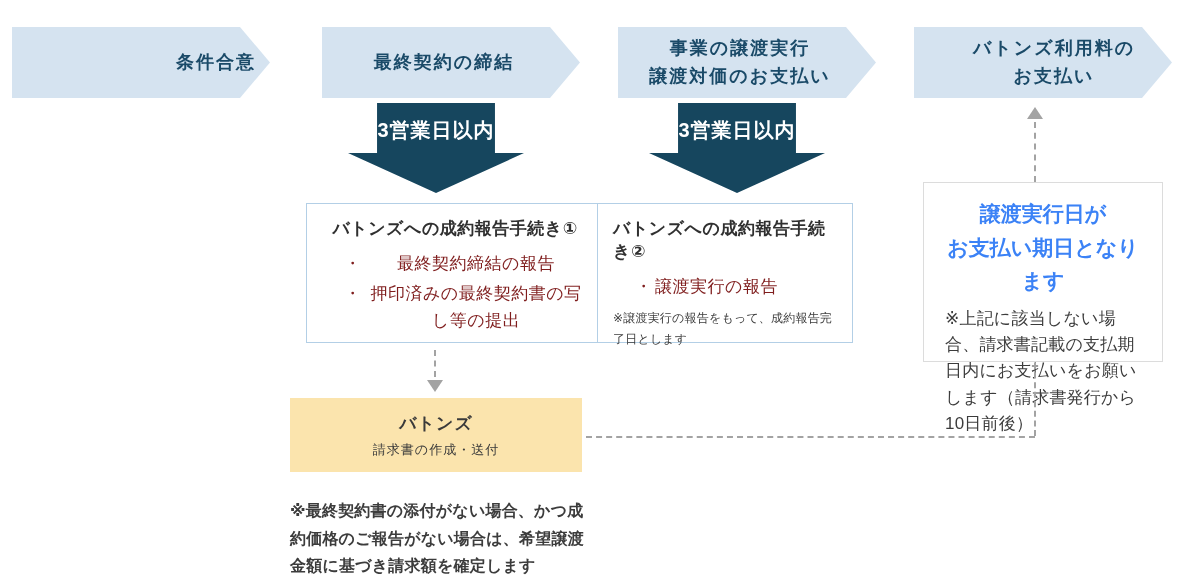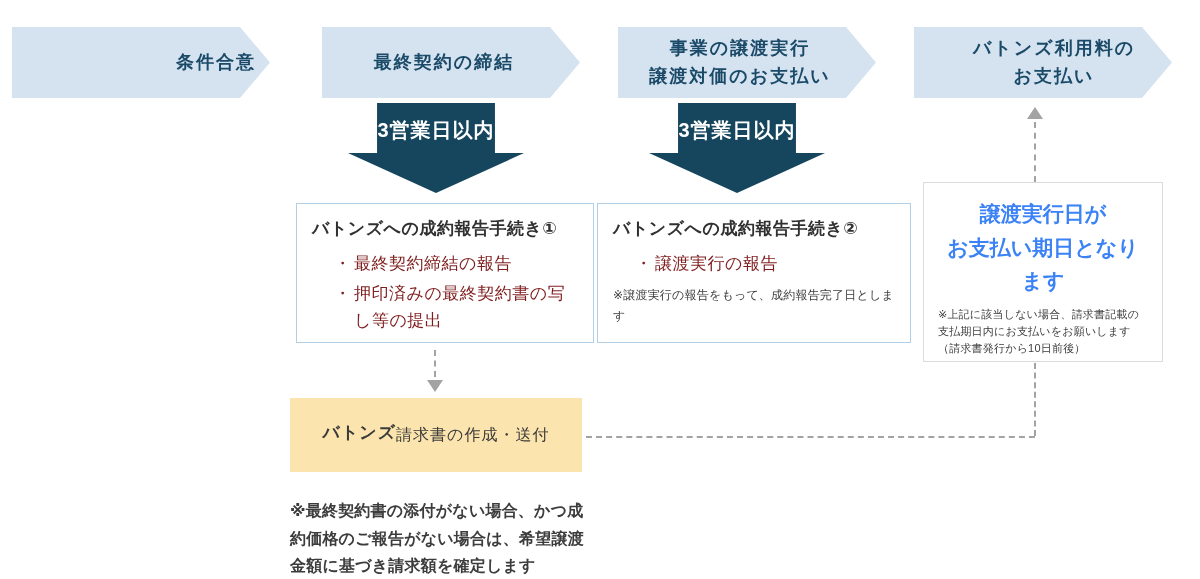--- a/index.html
+++ b/index.html
@@ -49,30 +49,30 @@
   .box-note{font-size:12px;line-height:1.7;color:#3c3c3c;margin:8px 0 0 0;letter-spacing:.2px;}
   
   .payment-box{
     position:absolute;left:923px;top:182px;width:240px;height:180px;box-sizing:border-box;
     background:#ffffff;border:1px solid var(--box-border-gray,#dcdcdc);
     padding:14px 13px;
   }
   .payment-box .box-title{
     font-size:21px;font-weight:bold;color:#3b82f6;text-align:center;line-height:1.6;margin:0 0 8px 0;
   }
-  .payment-box .box-note{font-size:11px;line-height:1.55;margin:1px;}
+  .payment-box .box-note{font-size:17px;line-height:1.55;margin:8px;}
   
   .invoice-box{
     position:absolute;left:290px;top:398px;width:292px;height:74px;
     background:var(--yellow-bg,#fbe4ad);
-    display:flex;align-items:center;justify-content:center;
+    display:flex;flex-direction:column;align-items:center;justify-content:center;
     color:#3a3a3a;
   }
   .invoice-box .invoice-title{font-size:17px;font-weight:bold;letter-spacing:1px;margin-bottom:6px;}
-  .invoice-box .invoice-subtitle{font-size:16px;letter-spacing:1px;}
+  .invoice-box .invoice-subtitle{font-size:13px;letter-spacing:1px;}
   
   .footnote{
     position:absolute;left:290px;top:481px;width:302px;
     font-size:16px;line-height:1.72;color:#3c3c3c;letter-spacing:.2px;font-weight:bold;
   }
   
   .dash-v{position:absolute;width:0;border-left:2px dashed var(--dash,#a3a3a3);}
   .dash-h{position:absolute;height:0;border-top:2px dashed var(--dash,#a3a3a3);}
   .arrowhead-down{
     position:absolute;width:0;height:0;
@@ -107,29 +107,29 @@
     <span class="chevron-line">お支払い</span>
   </div>
 
   <div class="deadline-arrow" style="left:348px;">
     <span>3営業日以内</span>
   </div>
   <div class="deadline-arrow" style="left:649px;">
     <span>3営業日以内</span>
   </div>
 
-  <div class="report-box" style="left:296px;width:298px;">
+  <div class="report-box" style="left:306px;width:298px;text-align:center;">
     <p class="box-title">バトンズへの成約報告手続き①</p>
     <ul class="bullet-list">
       <li>最終契約締結の報告</li>
       <li>押印済みの最終契約書の写し等の提出</li>
     </ul>
   </div>
 
-  <div class="report-box" style="left:597px;width:314px;">
+  <div class="report-box" style="left:597px;width:256px;">
     <p class="box-title">バトンズへの成約報告手続き②</p>
     <ul class="bullet-list">
       <li>譲渡実行の報告</li>
     </ul>
     <p class="box-note">※譲渡実行の報告をもって、成約報告完了日とします</p>
   </div>
 
   <div class="payment-box">
     <p class="box-title">
       <span>譲渡実行日が</span><br>

